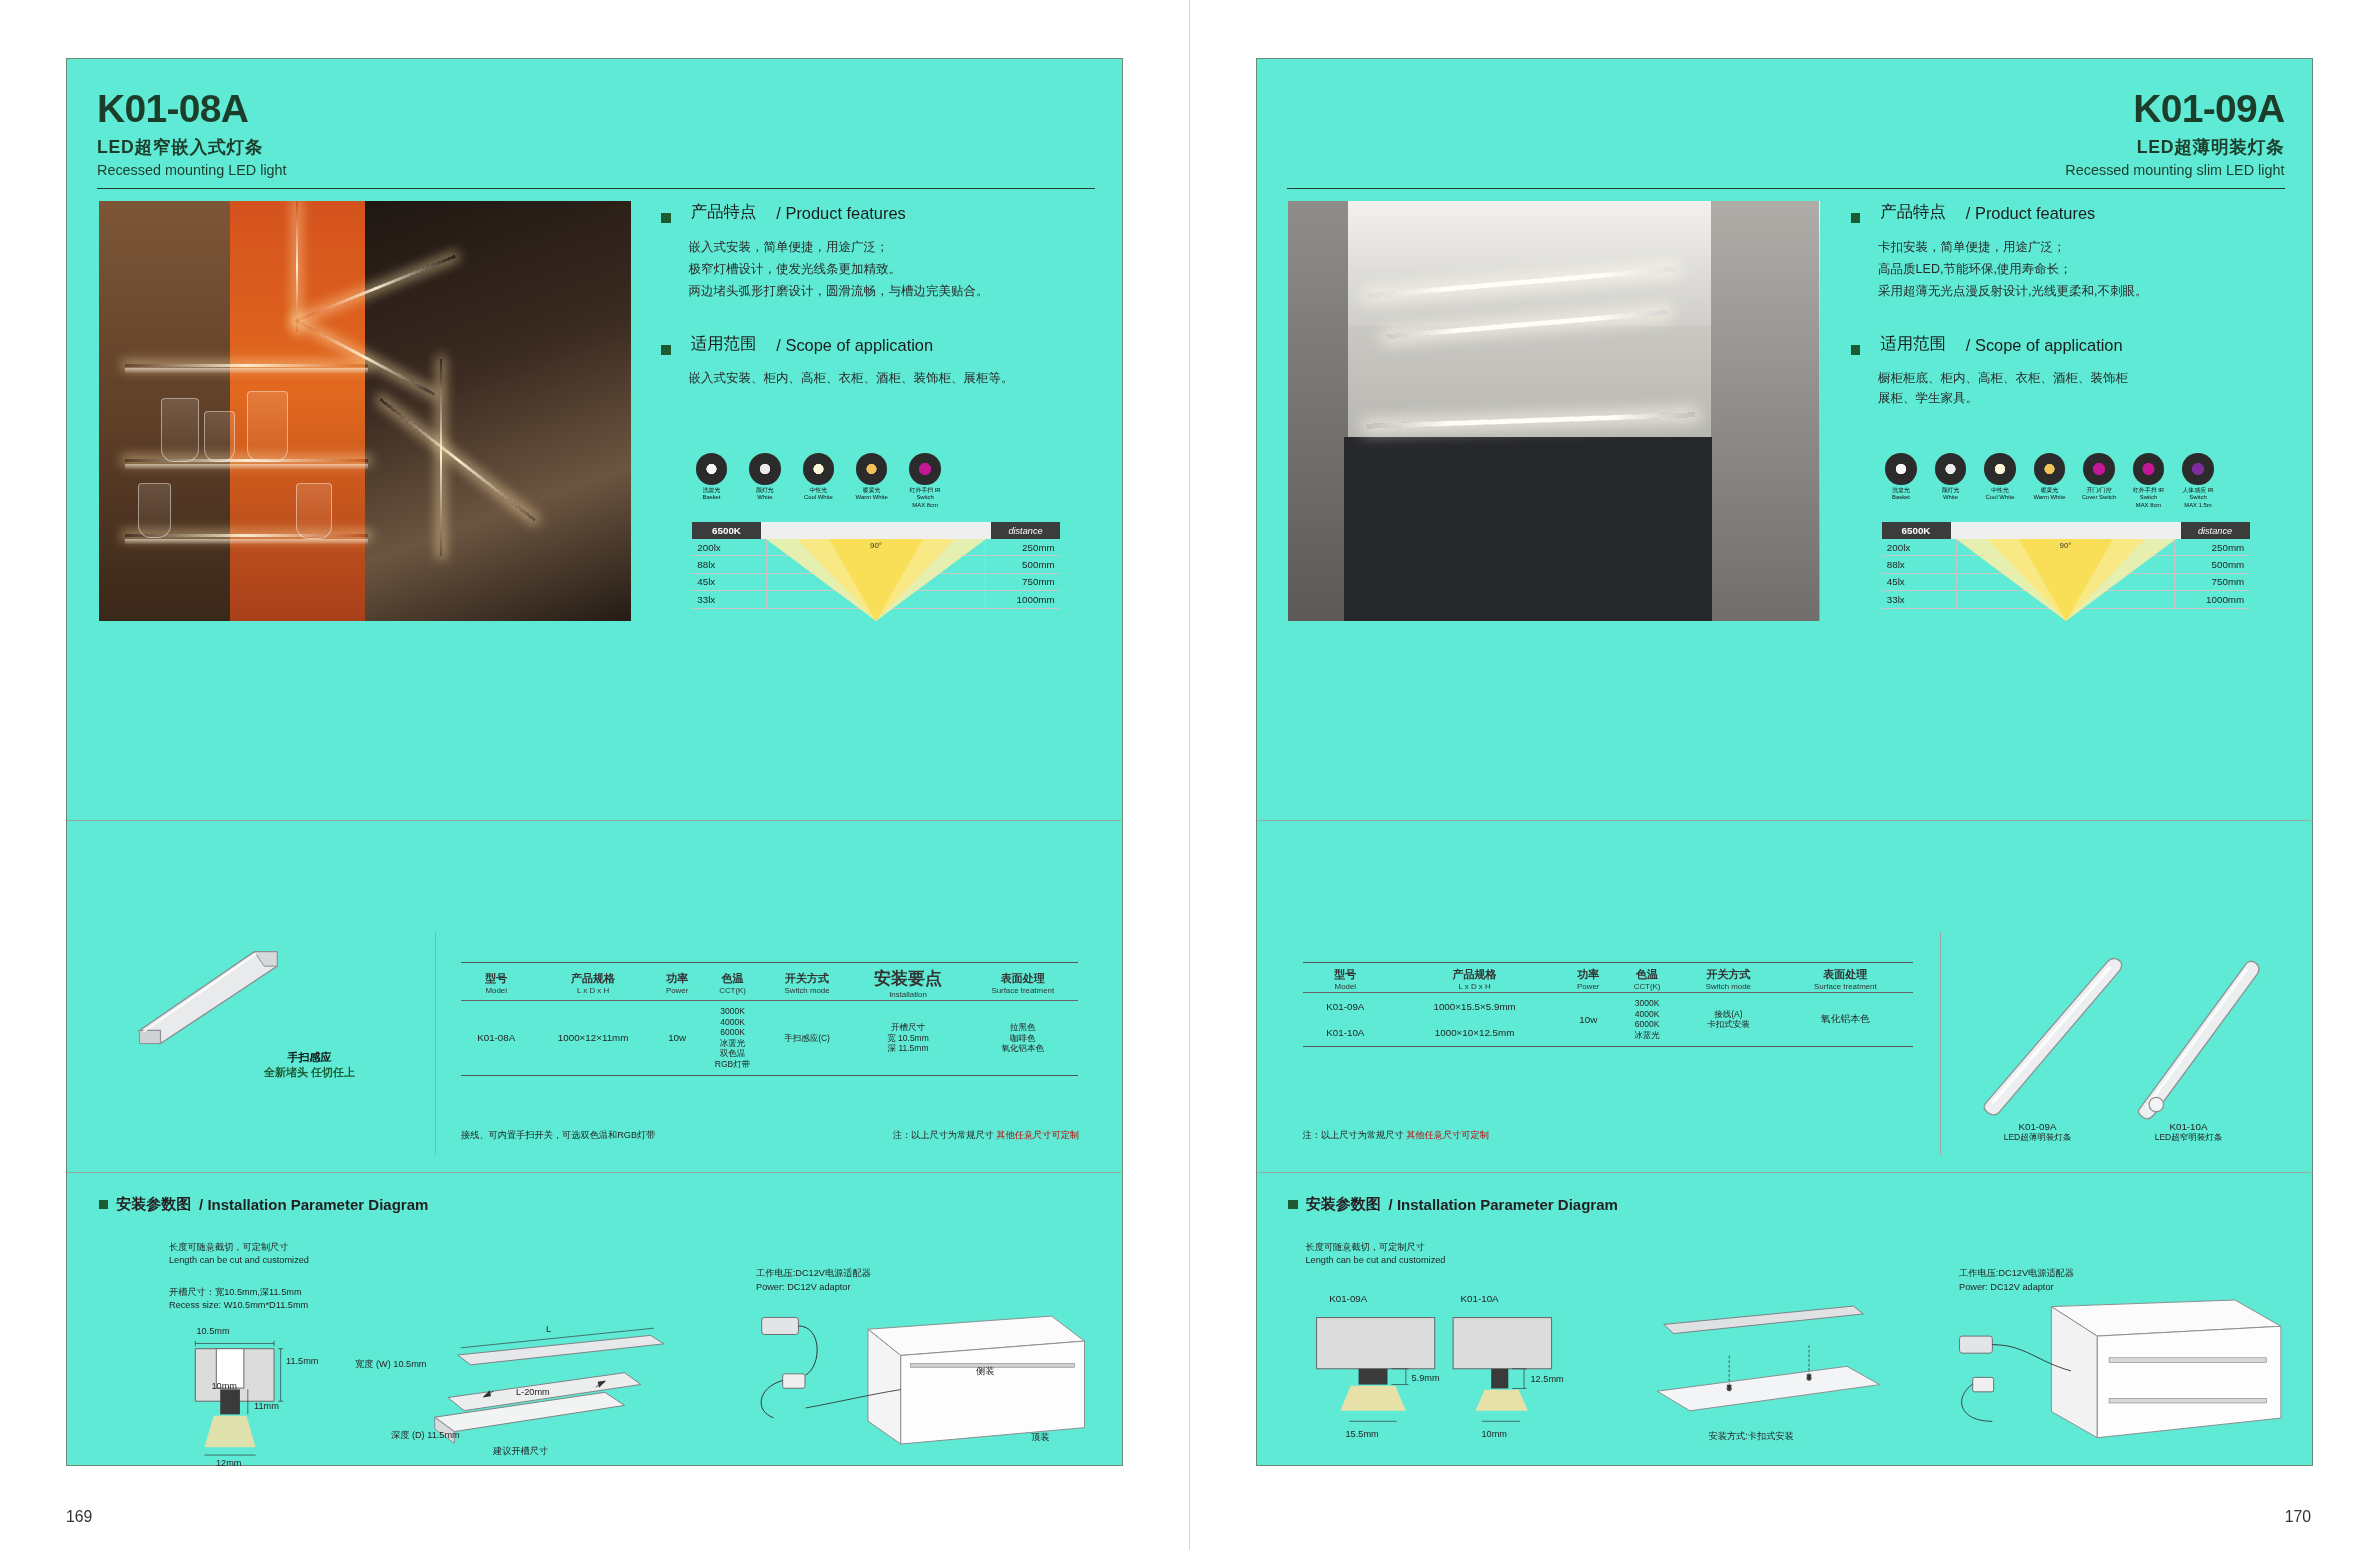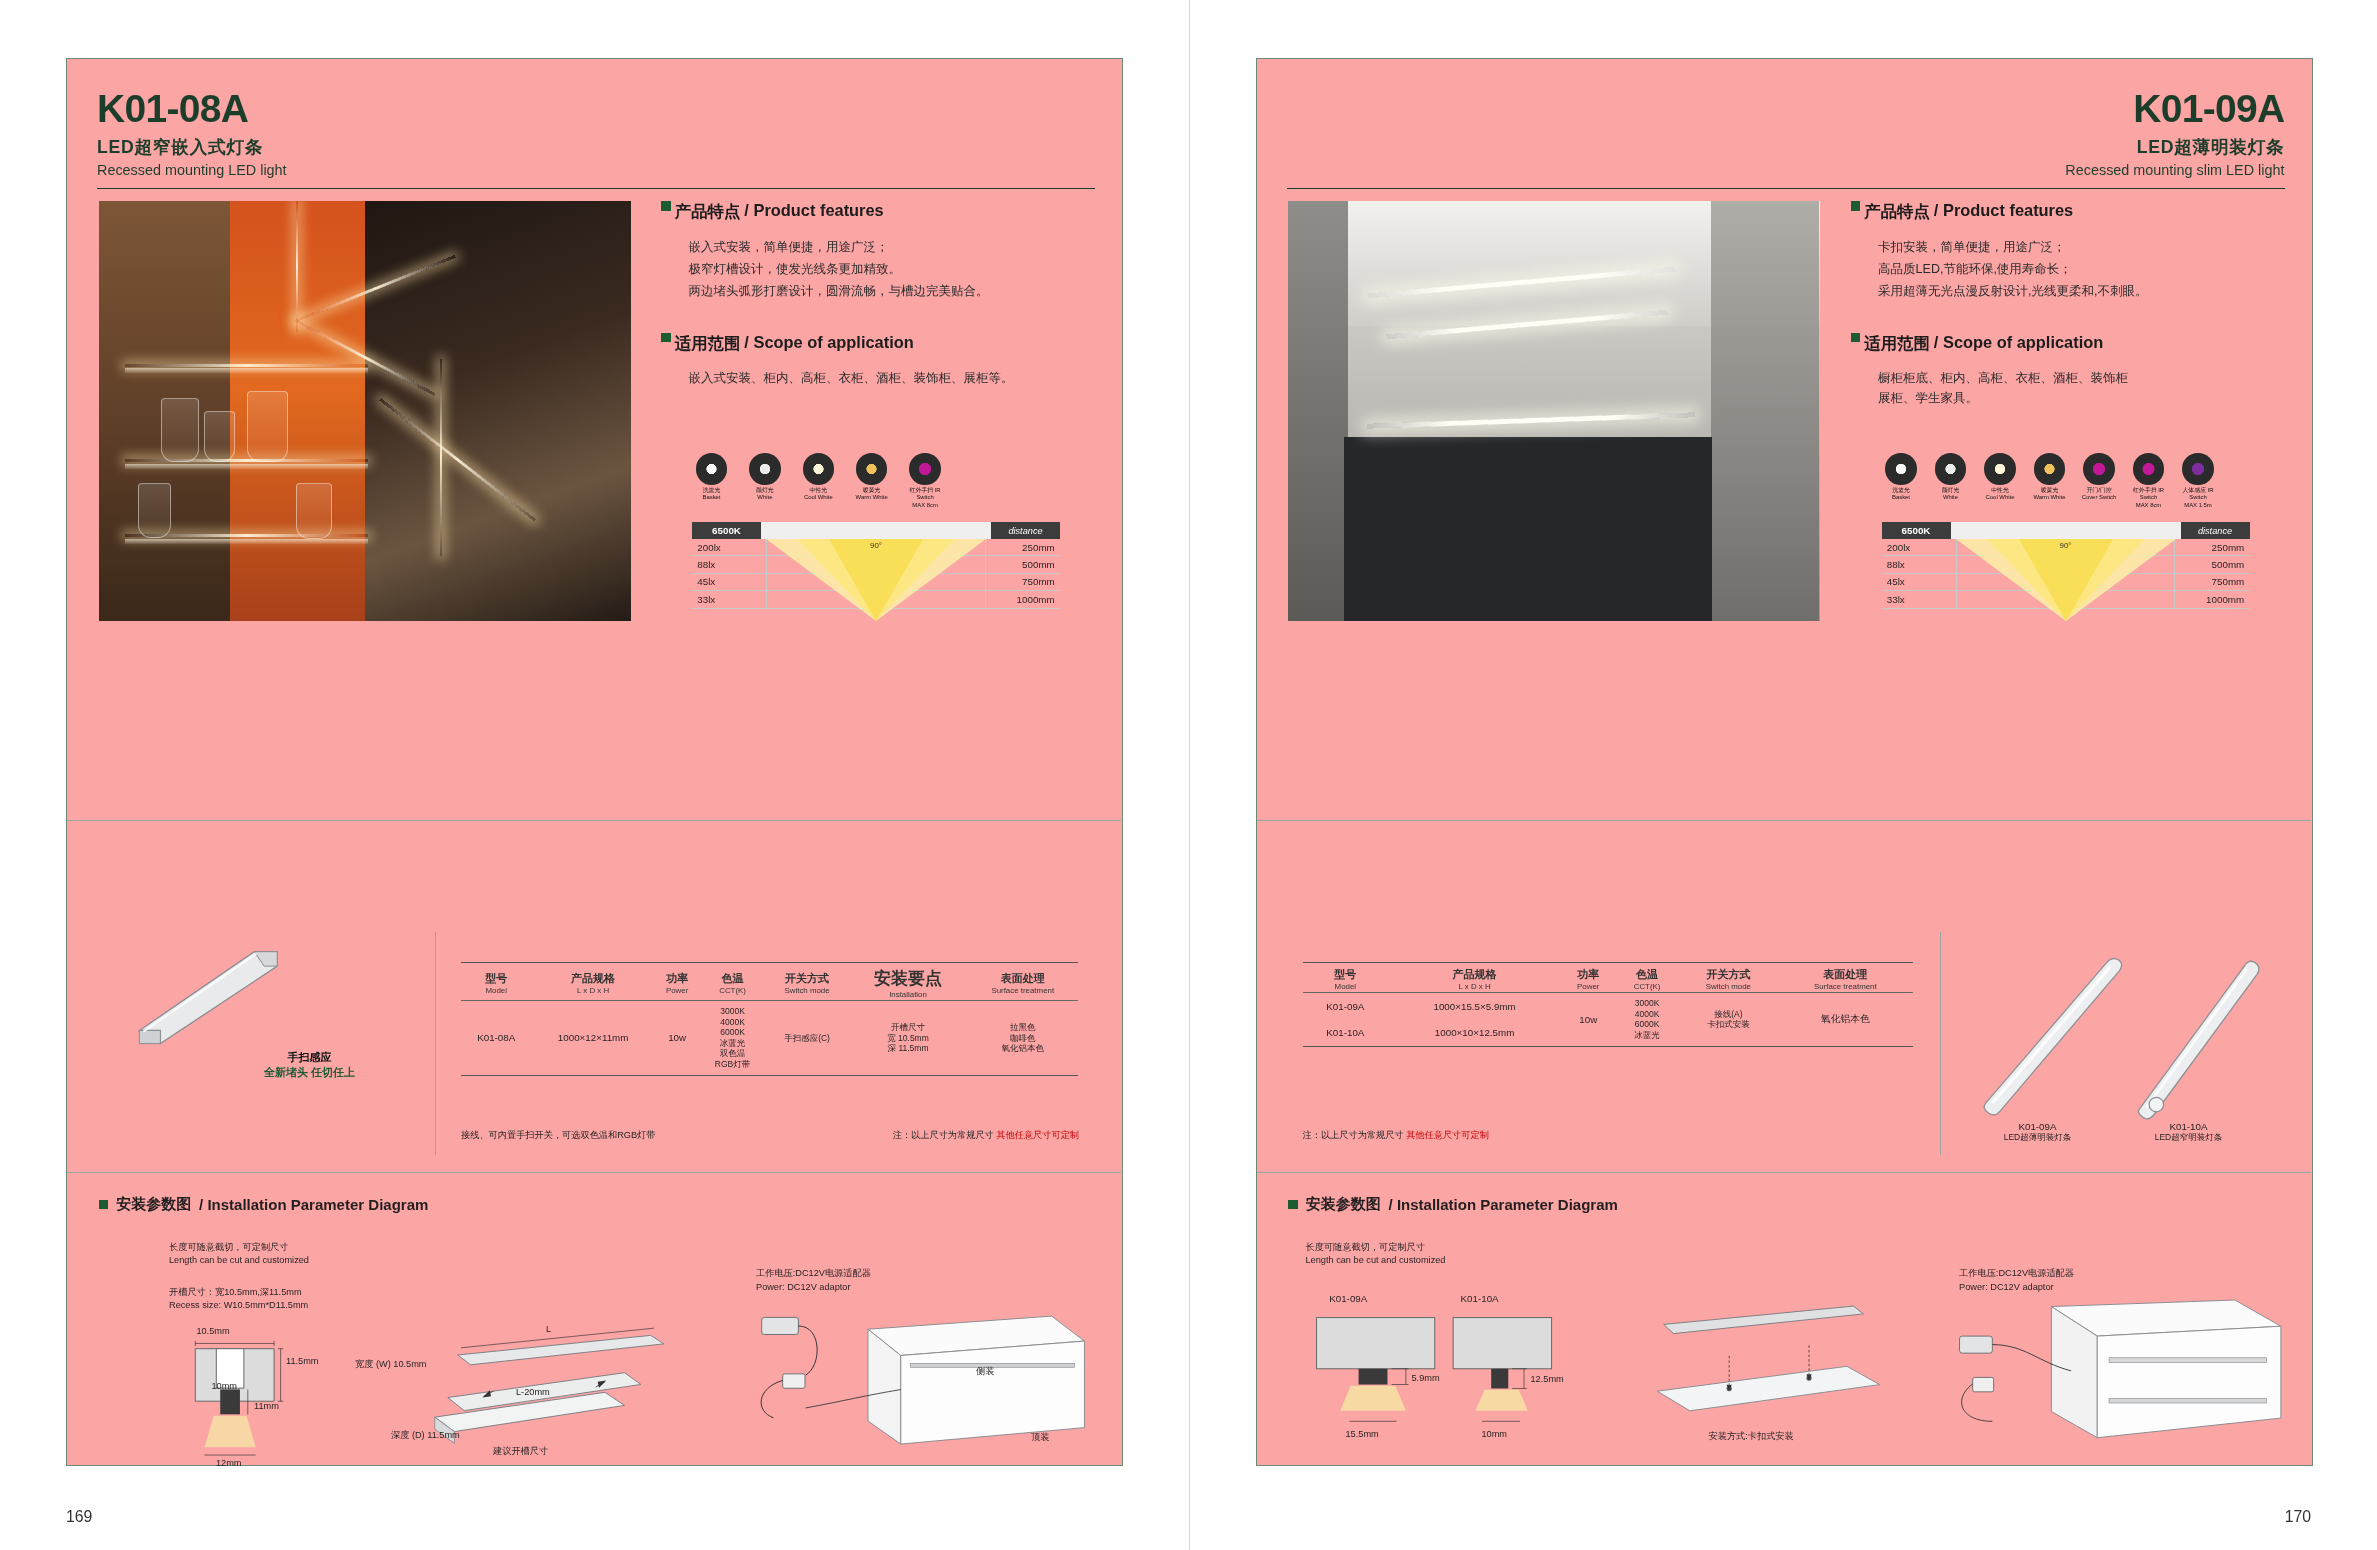--- a/index.html
+++ b/index.html
@@ -1,20 +1,20 @@
 <!DOCTYPE html>
 <html style="font-size:10.5px"><head>
 <meta charset="utf-8">
 <style>
   html,body{margin:0;padding:0;background:#ffffff;}
   body{width:2377px;height:1550px;font-family:"Liberation Sans",sans-serif;color:#231f20;overflow:hidden;}
   .spread{position:relative;width:2377px;height:1550px;display:flex;}
   .page{position:relative;width:1189px;height:1550px;box-sizing:border-box;}
   .page.right{border-left:1.3px solid #d8d8d8;}
-  .sheet{position:absolute;left:66px;top:58px;width:1057px;height:1408px;border:1.3px solid #6e8a74;box-sizing:border-box;background:#fca5a5;}
+  .sheet{position:absolute;left:66px;top:58px;width:1057px;height:1408px;border:1.3px solid #6e8a74;box-sizing:border-box;background:#5eead4;}
   .page.right .sheet{left:66px;}
   
   .hdr{position:absolute;left:30px;top:30px;width:998px;}
   .hdr.r{text-align:right;}
   .code{font-size:39px;font-weight:bold;color:#1d3d2b;letter-spacing:-0.7px;line-height:1.05;}
   .cn-title{font-size:17.7px;font-weight:bold;color:#1d3d2b;margin-top:5.3px;letter-spacing:0.7px;}
   .en-title{font-size:14.4px;color:#1d3d2b;margin-top:2.6px;}
   .hdr-rule{position:absolute;left:30px;top:129px;width:998px;height:1.3px;background:#1d3d2b;}
   
   .photo{position:absolute;left:31.5px;top:142px;width:532px;height:420px;overflow:hidden;}
@@ -31,21 +31,21 @@
   
   .pb-bg{position:absolute;inset:0;background:linear-gradient(180deg,#d8d7d2 0%,#b9b8b3 45%,#8d8c88 100%);}
   .pb-ceil{position:absolute;left:0;top:0;width:532px;height:125px;background:linear-gradient(180deg,#f2f1ee,#cfcec9);}
   .pb-wall{position:absolute;left:0;top:125px;width:532px;height:295px;background:linear-gradient(180deg,#c9c8c3,#9b9a95);}
   .pb-black{position:absolute;left:56px;top:236px;width:368px;height:184px;background:#26272b;}
   .pb-side{position:absolute;left:423px;top:0;width:108px;height:420px;background:linear-gradient(180deg,#aeada8,#6f6e6a);}
   .pb-strip{position:absolute;height:4.6px;background:linear-gradient(90deg,rgba(255,255,255,.1),#fffdf5 25%,#fffdf5 75%,rgba(255,255,255,.1));box-shadow:0 0 14.4px 4.6px rgba(255,252,235,.7);}
   .pb-left{position:absolute;left:0;top:0;width:60px;height:420px;background:linear-gradient(180deg,#8e8d89,#5b5a57);}
   
   .feat{position:absolute;left:594px;top:142px;width:433px;}
-  .feat-head{display:flex;align-items:flex-start;gap:4px;font-size:16.4px;font-weight:bold;color:#1c1c1c;}
+  .feat-head{display:flex;align-items:flex-end;gap:20px;font-size:16.4px;font-weight:normal;color:#1c1c1c;}
   .sq{width:9.8px;height:9.8px;background:#1d5c33;display:inline-block;}
   .feat-list{margin:14.4px 0 0 27.6px;}
   .feat-list div{font-size:12.5px;line-height:21.7px;color:#2a2a2a;}
   .feat-head2{margin-top:30px;}
   .scope{margin:13px 0 0 27.6px;font-size:12.5px;line-height:20.3px;color:#2a2a2a;}
   
   .icons{position:absolute;left:625px;top:394px;display:flex;gap:14.4px;}
   .ic{width:39px;text-align:center;}
   .ic .bulb{width:31.5px;height:31.5px;border-radius:50%;margin:0 auto;position:relative;}
   .ic .bulb:after{content:"";position:absolute;left:50%;top:50%;width:13px;height:13px;margin:-6.6px 0 0 -6.6px;border-radius:50%;}

